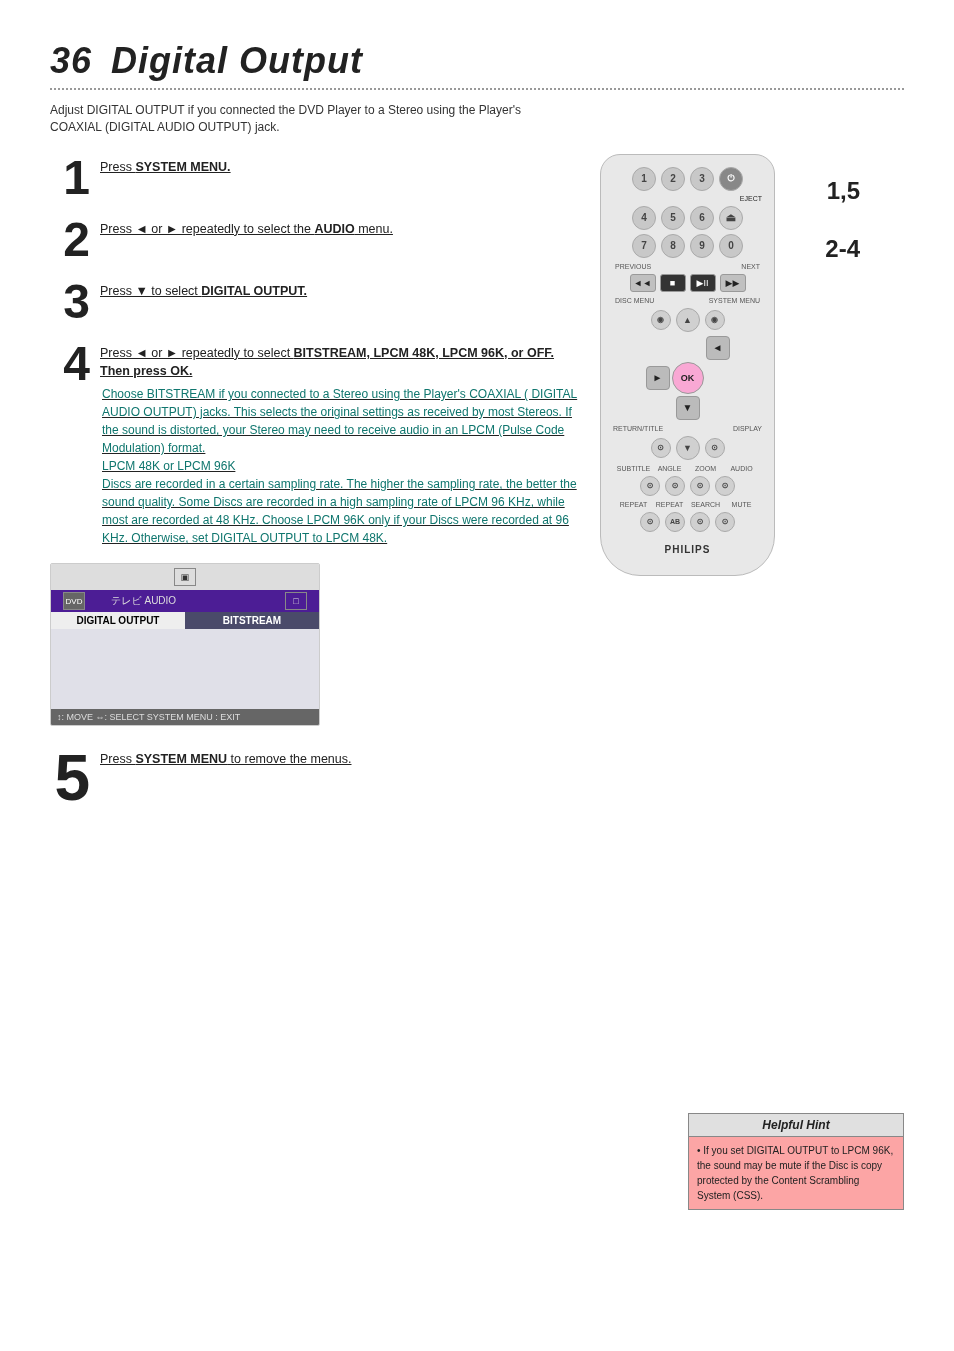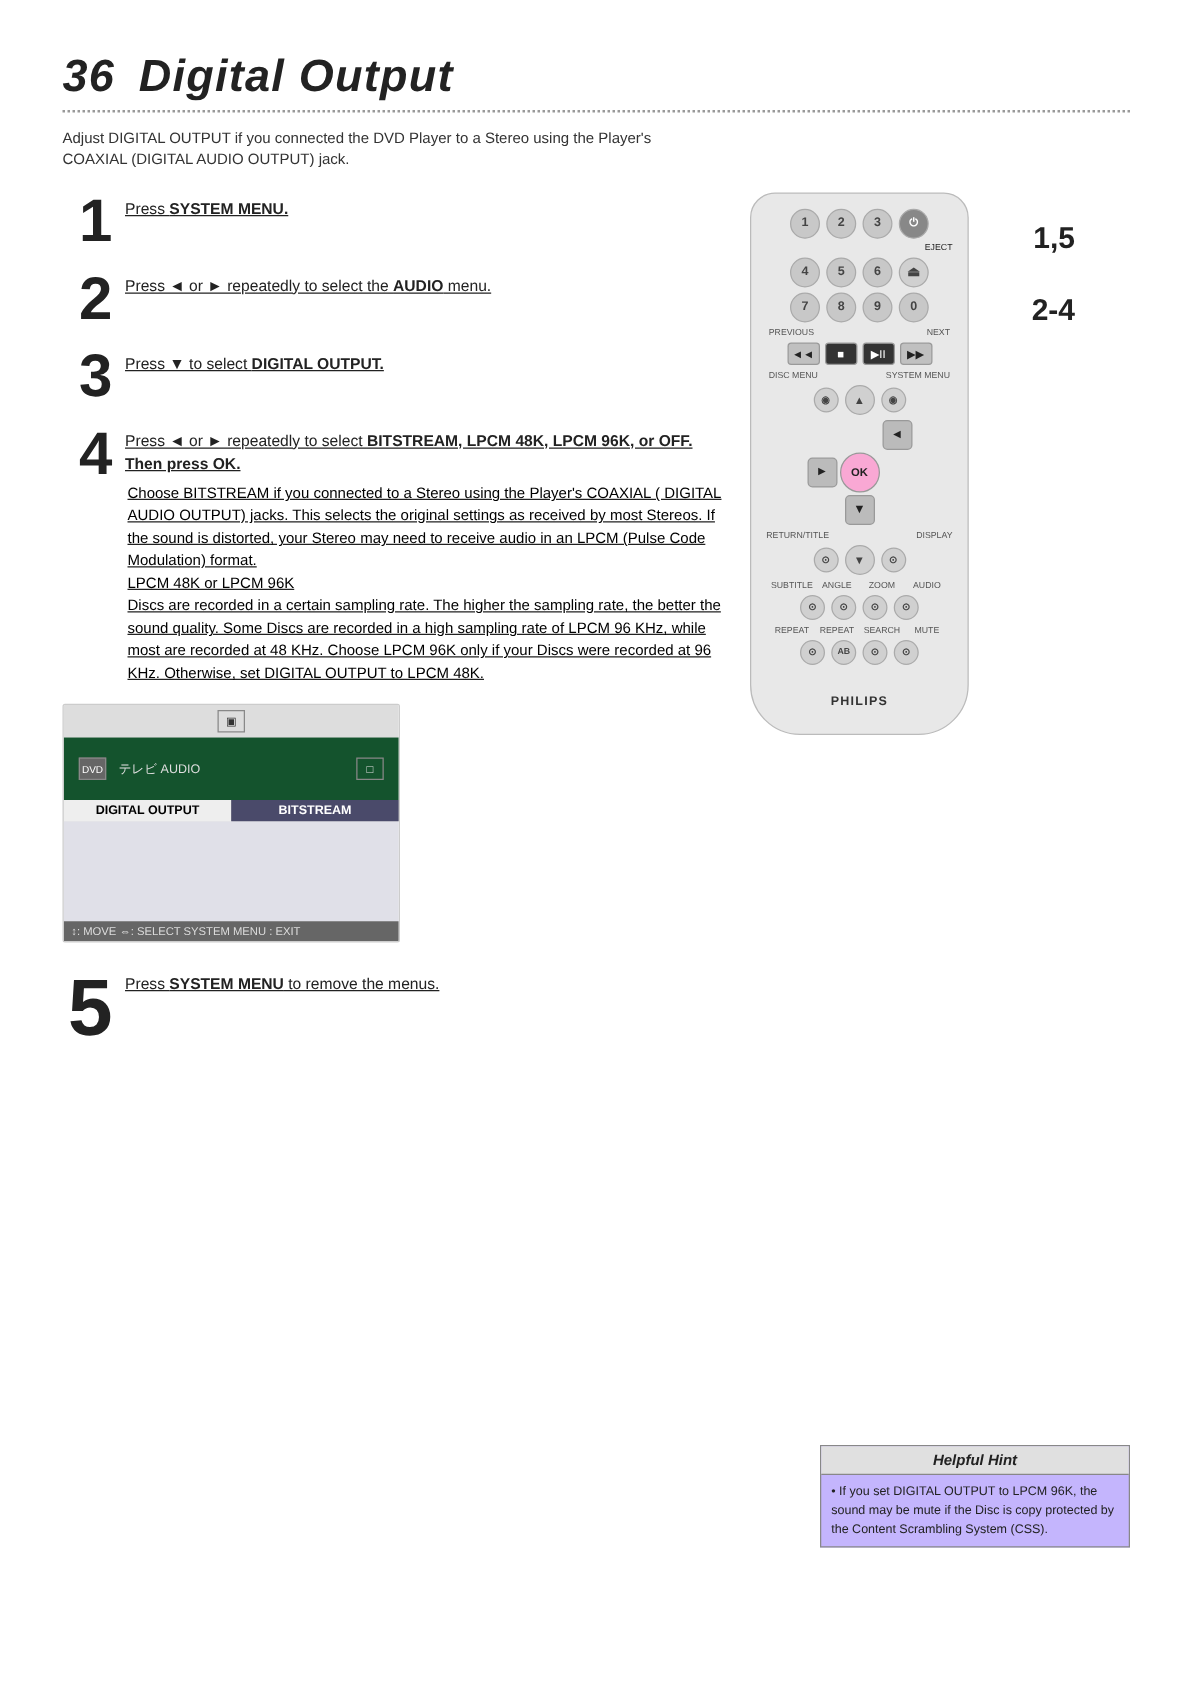--- a/index.html
+++ b/index.html
@@ -86,21 +86,21 @@
       line-height: 1.5;
       margin-bottom: 4px;
     }
 
     .step-content p strong {
       font-weight: bold;
     }
 
     .sub-text {
       font-size: 12px;
-      color: #000000;
+      color: #0f766e;
       line-height: 1.5;
       margin-top: 4px;
       padding-left: 2px;
     }
 
     
     .remote {
       background: #e8e8e8;
       border-radius: 20px 20px 40px 40px;
       width: 175px;
@@ -231,21 +231,21 @@
     .tp-btn.dark {
       background: #333;
       color: #fff;
     }
 
     .philips-logo {
       font-size: 10px;
       font-weight: bold;
       color: #333;
       letter-spacing: 1px;
-      margin-top: 20px;
+      margin-top: 8px;
       font-family: Arial, sans-serif;
     }
 
     
     .menu-image {
       margin-top: 16px;
       border: 1px solid #ccc;
       width: 270px;
       background: #f5f5f5;
       border-radius: 2px;
@@ -267,25 +267,25 @@
       height: 18px;
       border: 1px solid #888;
       display: flex;
       align-items: center;
       justify-content: center;
       font-size: 9px;
       margin: 0 4px;
     }
 
     .menu-nav-area {
-      background: #14532d;
-      display: flex;
-      align-items: center;
-      gap: 6px;
-      padding: 16px 8px;
+      background: #4c1d95;
+      display: flex;
+      align-items: center;
+      gap: 22px;
+      padding: 2px 8px;
       font-size: 10px;
       color: #ddd;
     }
 
     .menu-tabs {
       display: flex;
       background: #aaa;
     }
 
     .menu-tab {
@@ -325,23 +325,23 @@
       align-items: flex-start;
       gap: 10px;
       margin-top: 20px;
     }
 
     
     .hint-box {
       position: absolute;
       bottom: 0;
       right: 0;
-      width: 248px;
+      width: 216px;
       border: 1px solid #888;
-      background: #c4b5fd;
+      background: #fca5a5;
       font-size: 11px;
       margin-top: 36px;
     }
 
     .hint-title {
       background: #e0e0e0;
       text-align: center;
       padding: 4px;
       font-weight: bold;
       font-style: italic;

